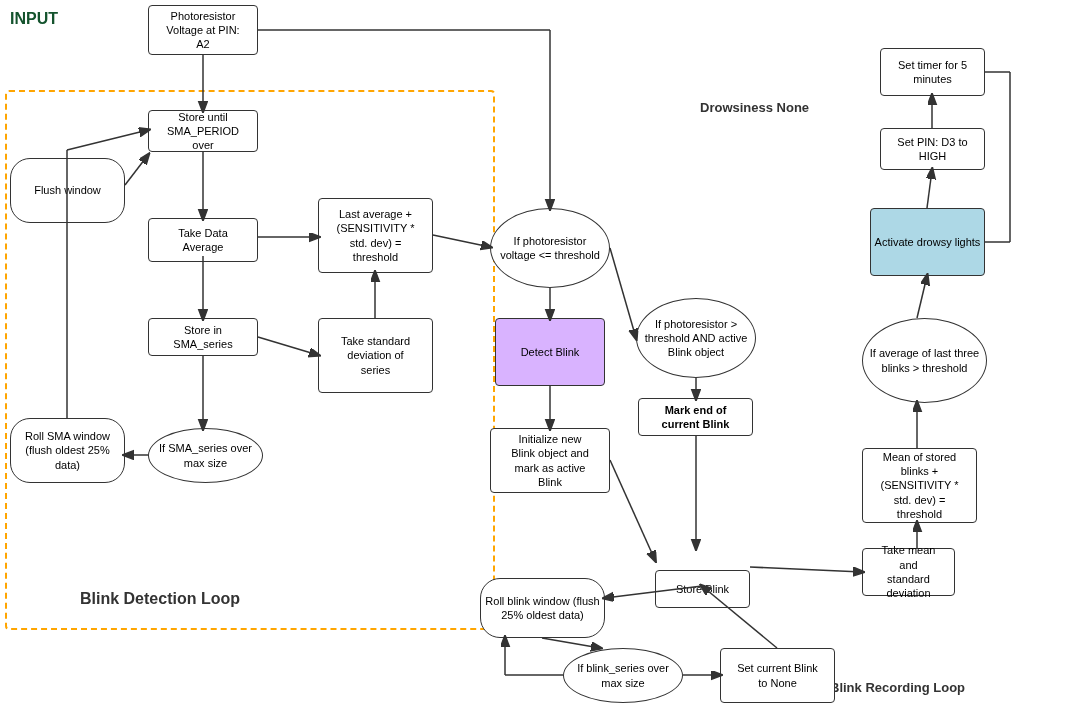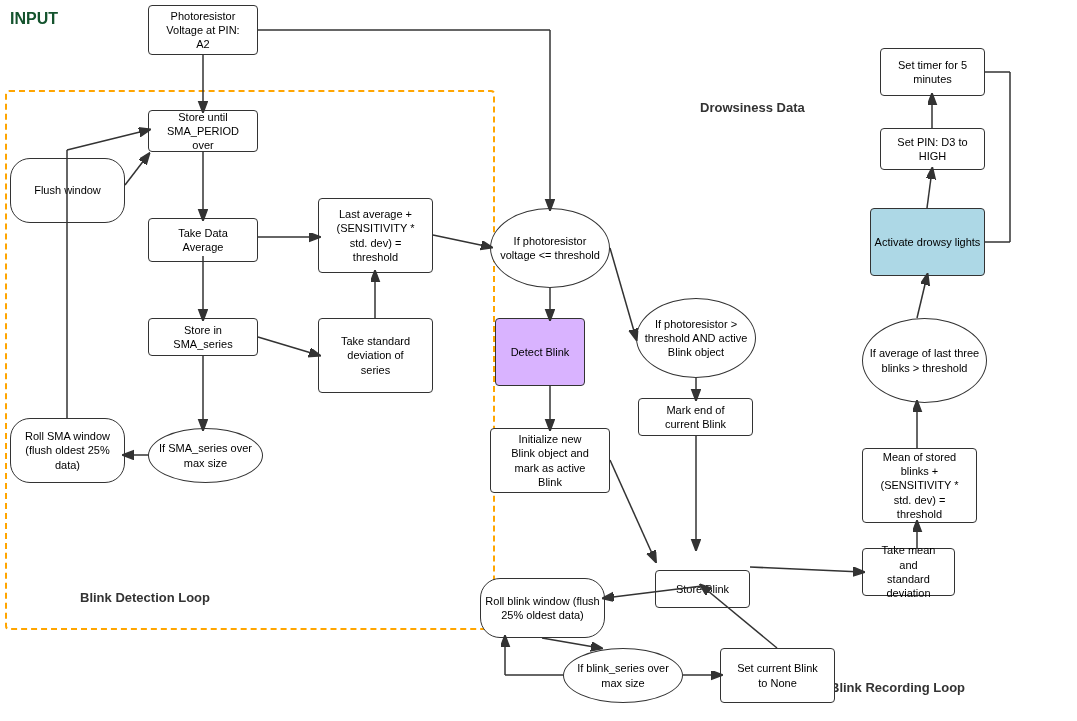--- a/index.html
+++ b/index.html
@@ -86,22 +86,22 @@
       fill: #333;
       stroke: #333;
     }
   </style>
 </head>
 <body>
 
 <div class="diagram">
 
   <div class="big-label" style="left:10px; top:10px;">INPUT</div>
-  <div class="label-text" style="left:80px; top:590px; font-size:13px; font-weight:bold;">Blink Detection Loop</div>
-  <div class="label-text" style="left:700px; top:100px; font-size:13px; font-weight:bold;">Drowsiness Data</div>
+  <div class="label-text" style="left:80px; top:590px; font-size:16px; font-weight:bold;">Blink Detection Loop</div>
+  <div class="label-text" style="left:700px; top:100px; font-size:13px; font-weight:bold;">Drowsiness None</div>
   <div class="label-text" style="left:830px; top:680px; font-size:13px; font-weight:bold;">Blink Recording Loop</div>
 
   <div class="dashed-box" style="left:5px; top:90px; width:490px; height:540px;"></div>
 
   <div class="node rect" style="left:148px; top:5px; width:110px; height:50px;">
     <span>Photoresistor Voltage at PIN: A2</span>
   </div>
 
   <div class="node rect" style="left:148px; top:110px; width:110px; height:42px;">
     <span>Store until SMA_PERIOD over</span>
@@ -132,29 +132,29 @@
   </div>
 
   <div class="node ellipse" style="left:148px; top:428px; width:115px; height:55px;">
     <span>If SMA_series over max size</span>
   </div>
 
   <div class="node ellipse" style="left:490px; top:208px; width:120px; height:80px;">
     <span>If photoresistor voltage &lt;= threshold</span>
   </div>
 
-  <div class="node purple-fill" style="left:495px; top:318px; width:90px; height:68px;">
+  <div class="node purple-fill" style="left:495px; top:318px; width:110px; height:68px;">
     <span>Detect Blink</span>
   </div>
 
   <div class="node ellipse" style="left:636px; top:298px; width:120px; height:80px;">
     <span>If photoresistor &gt; threshold AND active Blink object</span>
   </div>
 
-  <div class="node rect" style="left:638px; top:398px; width:115px; height:38px;">
+  <div class="node rect" style="left:638px; top:398px; width:115px; height:38px;font-weight:bold;">
     <span>Mark end of current Blink</span>
   </div>
 
   <div class="node rect" style="left:490px; top:428px; width:120px; height:65px;">
     <span>Initialize new Blink object and mark as active Blink</span>
   </div>
 
   <div class="node rect" style="left:655px; top:548px; width:95px; height:38px;margin-top:22px;">
     <span>Store Blink</span>
   </div>

